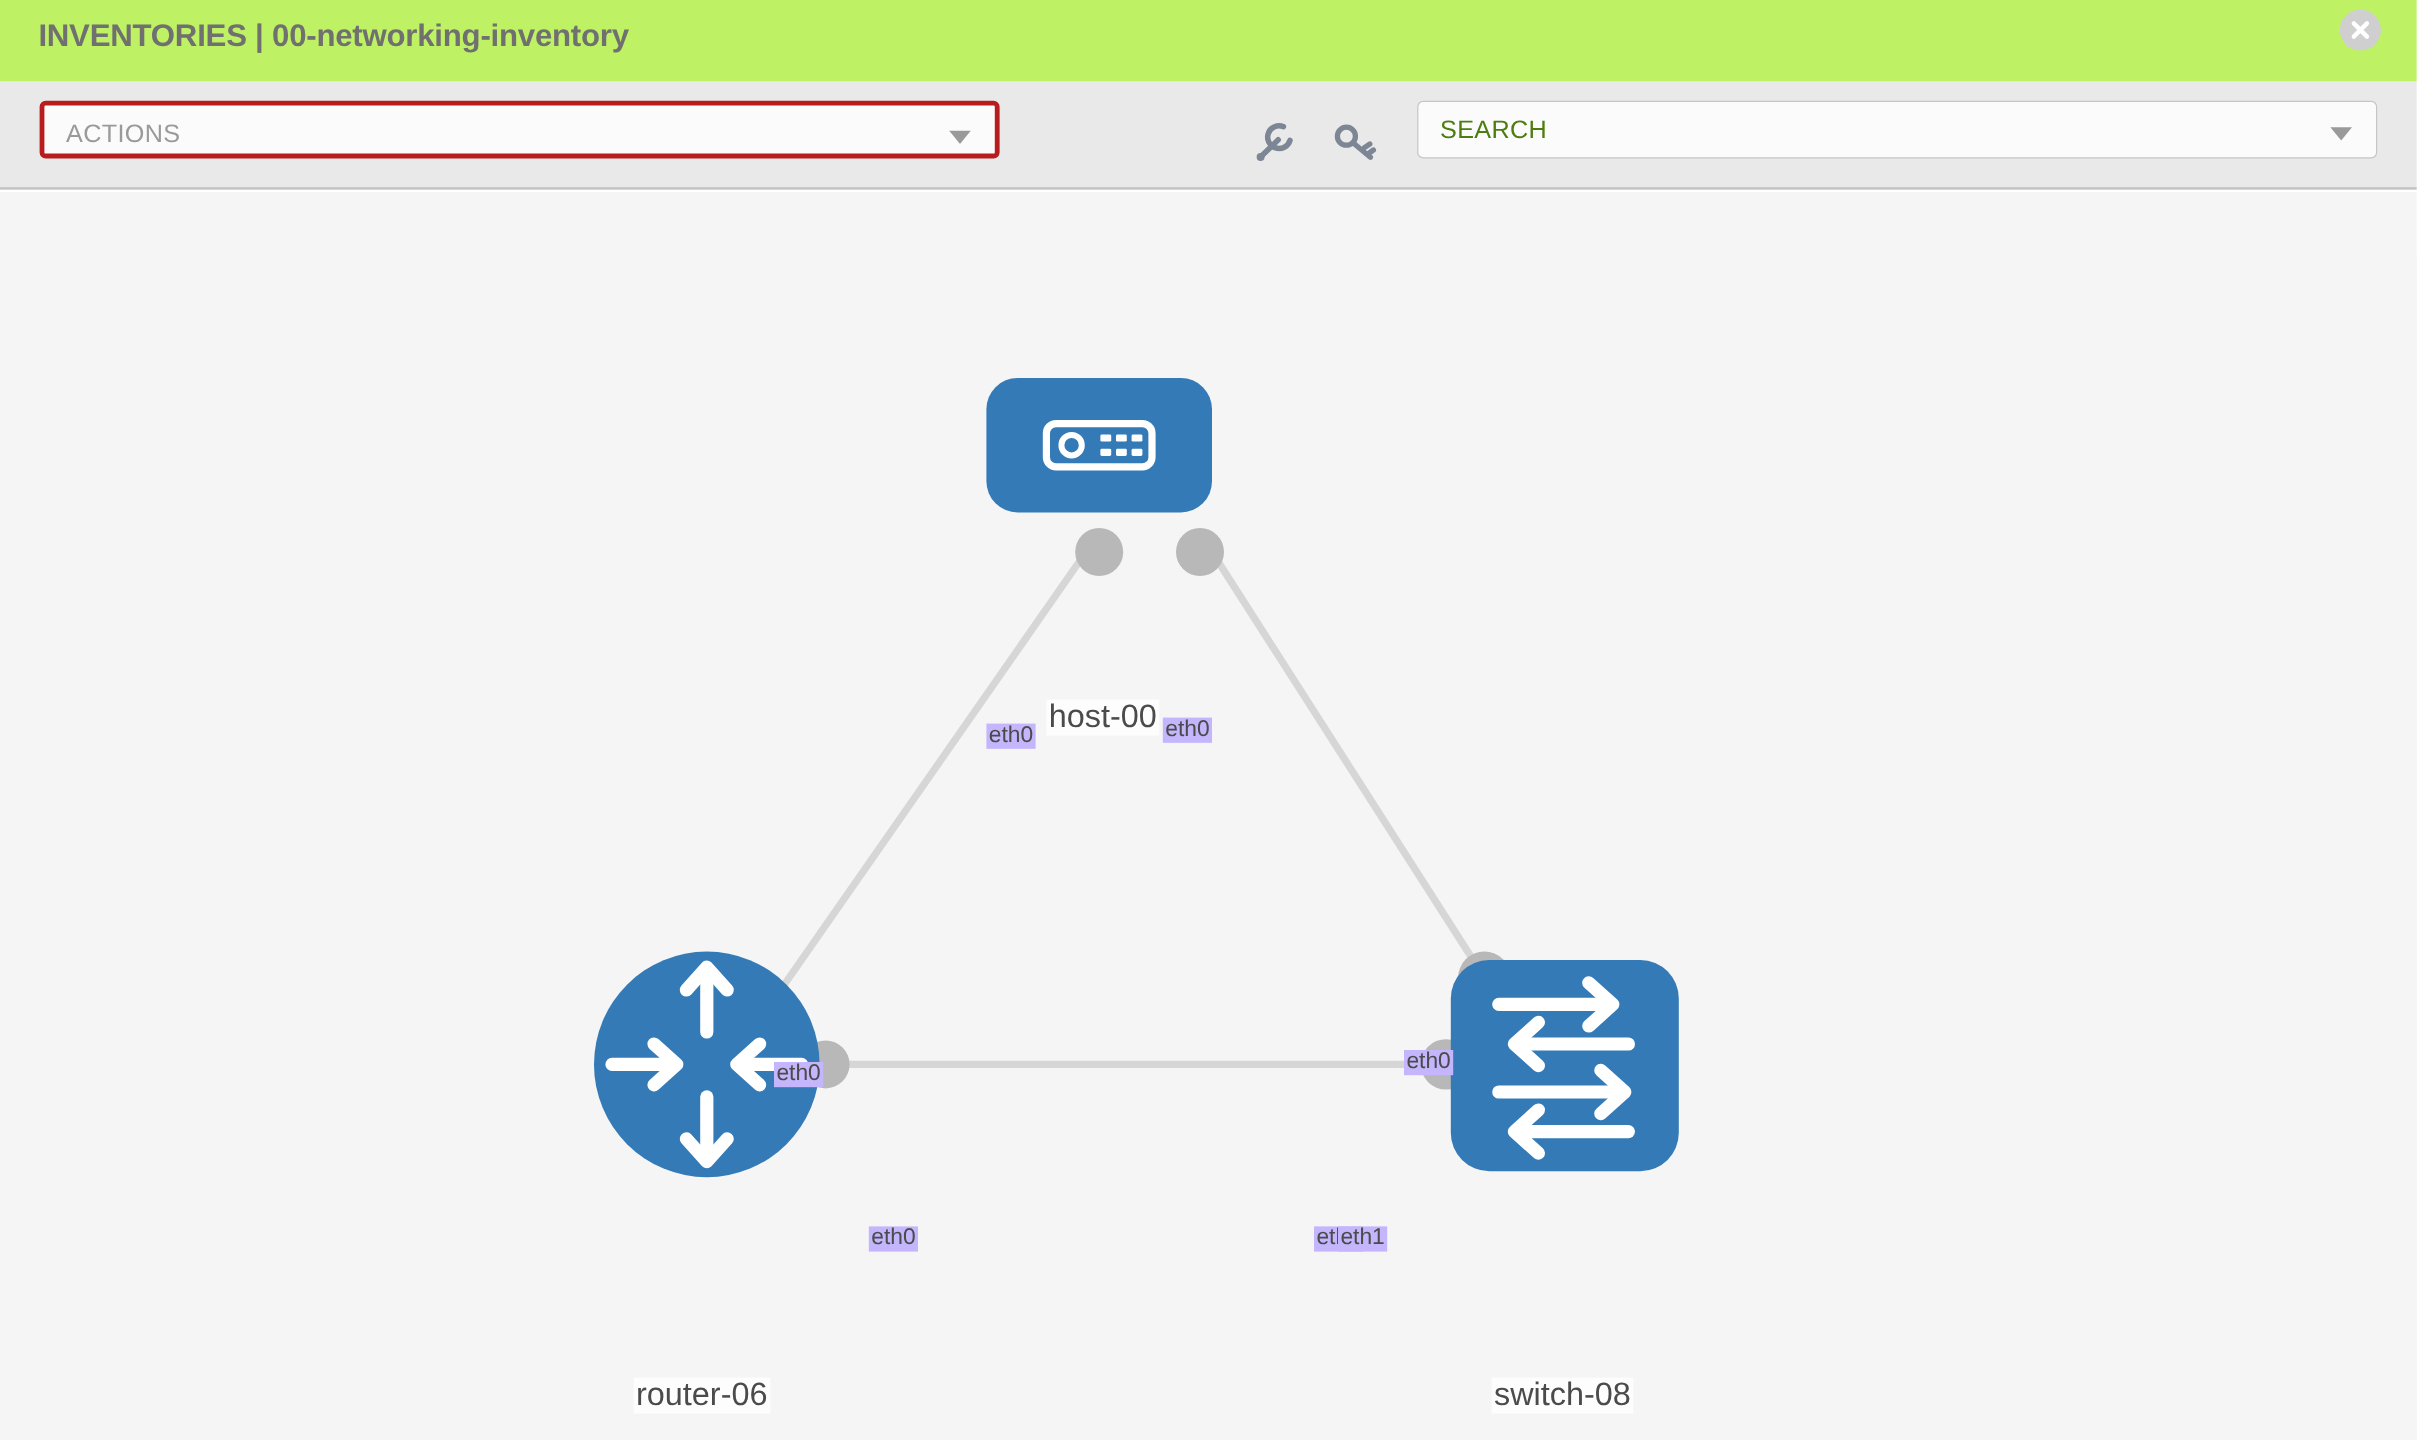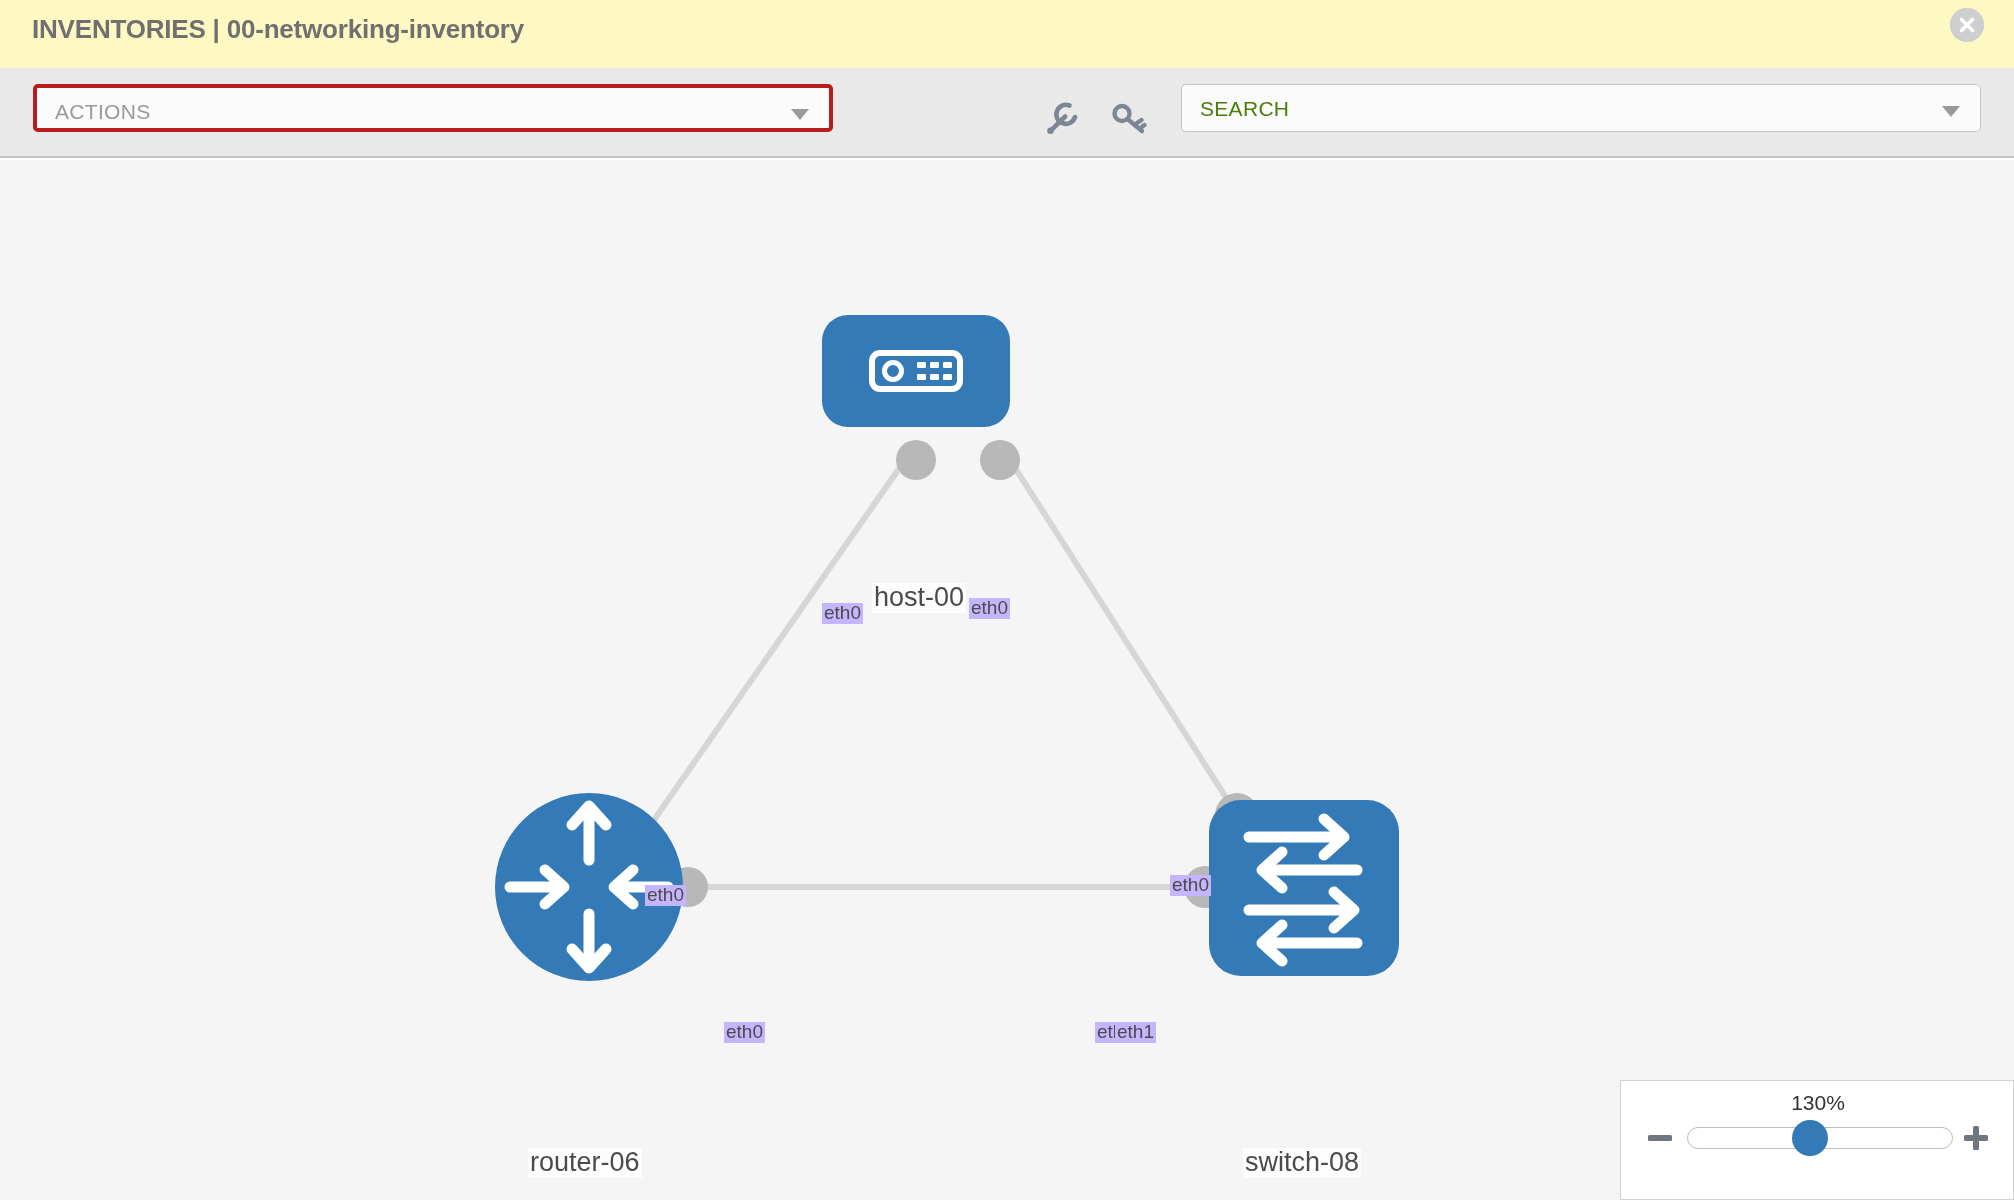--- a/index.html
+++ b/index.html
@@ -17,21 +17,21 @@
     width: 2014px;
     height: 1200px;
     background: #ffffff;
   }
 
   
   .header {
     position: absolute;
     left: 0; top: 0;
     width: 2014px; height: 68px;
-    background: #fef9c3;
+    background: #bef264;
   }
   .header-title {
     position: absolute;
     left: 32px; top: 14px;
     font-size: 26px;
     font-weight: bold;
     color: #707070;
     letter-spacing: -0.2px;
     white-space: nowrap;
   }
@@ -315,33 +315,14 @@
     <div class="iface-label" style="left:1170px; top:715px;">eth0</div>
 
     <div class="iface-label" style="left:724px; top:862px;">eth0</div>
 
     <div class="iface-label" style="left:1095px; top:862px;">eth0</div>
 
     <div class="iface-label" style="left:1115px; top:862px;">eth1</div>
 
   </div>
 
-  <div class="zoom-panel">
-    <div class="zoom-value">130%</div>
-
-    <div class="zoom-minus">
-      <svg width="30" height="30" viewBox="0 0 30 30" aria-hidden="true">
-        <rect x="3" y="12" width="24" height="6" rx="1.5" fill="#6f7680"></rect>
-      </svg>
-    </div>
-
-    <div class="zoom-track"></div>
-    <div class="zoom-thumb"></div>
-
-    <div class="zoom-plus">
-      <svg width="30" height="30" viewBox="0 0 30 30" aria-hidden="true">
-        <rect x="3" y="12" width="24" height="6" rx="1.5" fill="#6f7680"></rect>
-        <rect x="12" y="3" width="6" height="24" rx="1.5" fill="#6f7680"></rect>
-      </svg>
-    </div>
-  </div>
 
 </div>
 
 </body></html>

